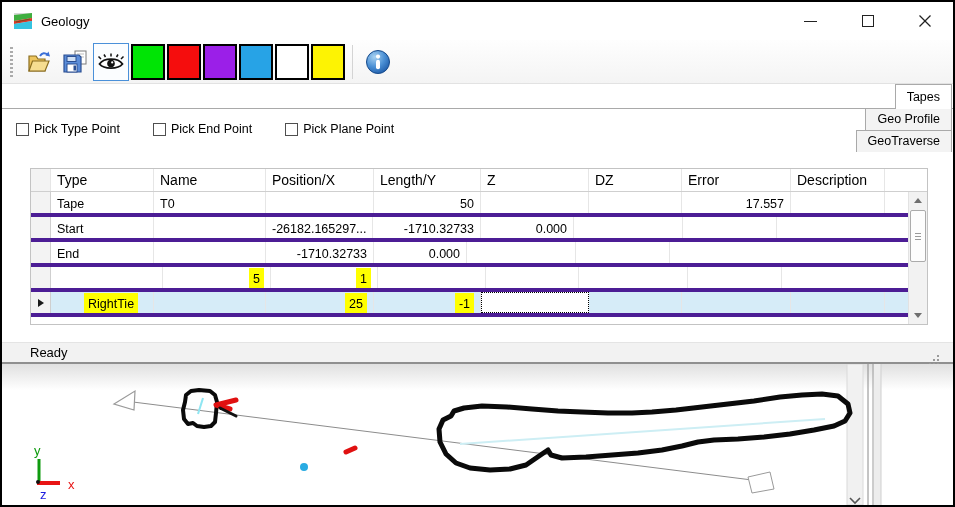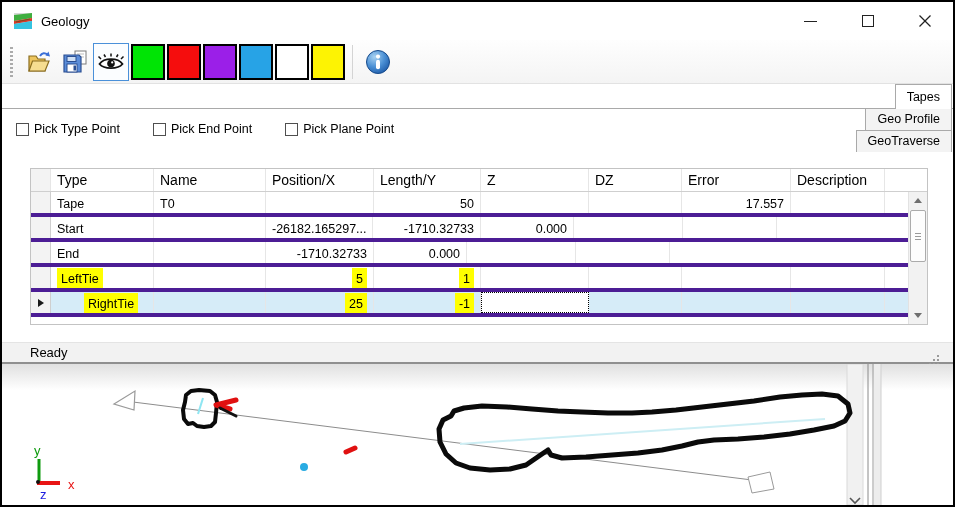--- a/index.html
+++ b/index.html
@@ -250,21 +250,20 @@
           <div class="cell c1"></div>
           <div class="cell c4 num">-1710.32733</div>
           <div class="cell c5 num">0.000</div>
           <div class="cell c6 num"></div>
           <div class="cell c7"></div>
           <div class="cell fillc"></div>
         </div>
 
         <div class="grow">
           <div class="rowhdr"></div>
-          <div class="cell c0"><span class="hl">LeftTie</span></div>
           <div class="cell c1"></div>
           <div class="cell c2 num"><span class="hl">5</span></div>
           <div class="cell c3 num"><span class="hl">1</span></div>
           <div class="cell c4 num"></div>
           <div class="cell c5 num"></div>
           <div class="cell c6 num"></div>
           <div class="cell c7"></div>
           <div class="cell fillc"></div>
         </div>
 

